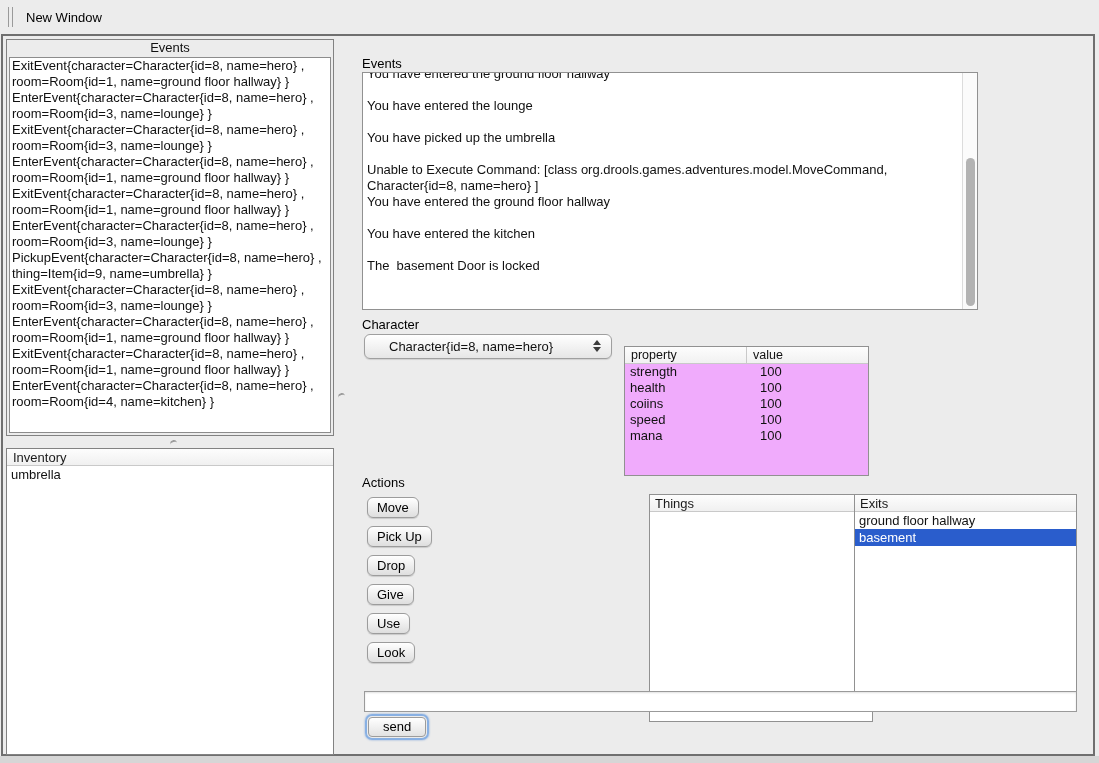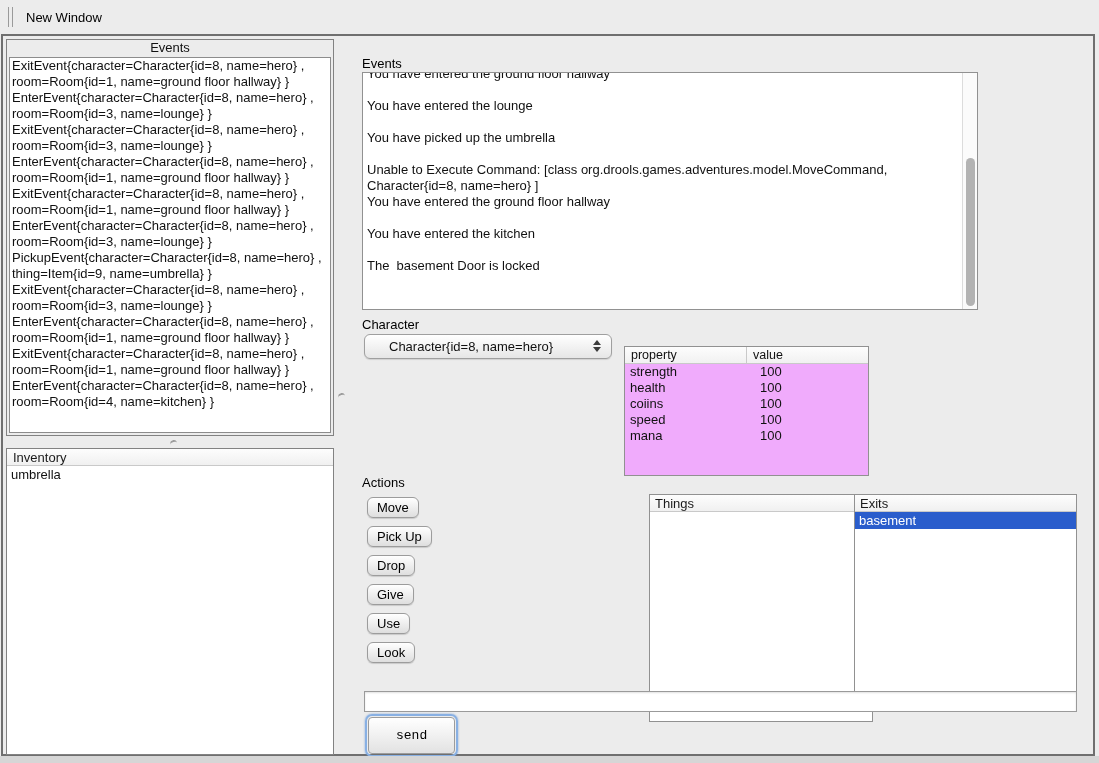--- a/index.html
+++ b/index.html
@@ -78,22 +78,22 @@
   .things-table { position:absolute; left:278px; top:458px; width:224px; height:228px;
     border:1px solid #919191; background:#fff;margin-left:24px; }
   .exits-table { position:absolute; left:507px; top:458px; width:223px; height:202px;
     border:1px solid #919191; background:#fff; }
 
   .cmd-input { position:absolute; left:17px; top:655px; width:713px; height:21px;
     border:1px solid #9a9a9a; background:#fff; font-size:13px; font-family:"Liberation Sans",sans-serif;
     padding:0 4px; box-shadow:inset 0 1px 2px rgba(0,0,0,0.12); }
   .send-wrap { position:absolute; left:18px; top:678px; border:2px solid #88b0e3;
     border-radius:7px; padding:1px; box-shadow:0 0 2px rgba(90,140,210,0.8); }
-  .send-btn { display:block; height:37px; padding:0 27px; font-size:13px; line-height:18px;
-    font-family:Liberation Mono, monospace; border:1px solid #9c9c9c; border-radius:4px;
+  .send-btn { display:block; height:20px; padding:0 14px; font-size:13px; line-height:18px;
+    font-family:Liberation Sans, sans-serif; border:1px solid #9c9c9c; border-radius:4px;
     background:linear-gradient(#ffffff,#e2e2e2); cursor:default; }
 </style>
 </head>
 <body>
 
 <div id="screen">
 
   <div class="toolbar">
     <div class="toolbar-grip"></div>
     <div class="toolbar-label">New Window</div>
@@ -206,20 +206,21 @@
         </div>
 
       <div class="things-table">
         <div class="list-header" style="padding-left:5px;">Things</div>
         <div id="things-body"></div>
       </div>
 
       <div class="exits-table">
         <div class="list-header" style="padding-left:5px;">Exits</div>
         <div id="exits-body">
+            <div class="list-row">ground floor hallway</div>
             <div class="list-row selected" style="background: rgb(42, 93, 204);">basement</div>
           </div>
       </div>
 
       <input class="cmd-input" type="text" value="" style="">
 
       <div class="send-wrap">
         <button class="send-btn">send</button>
       </div>
 

